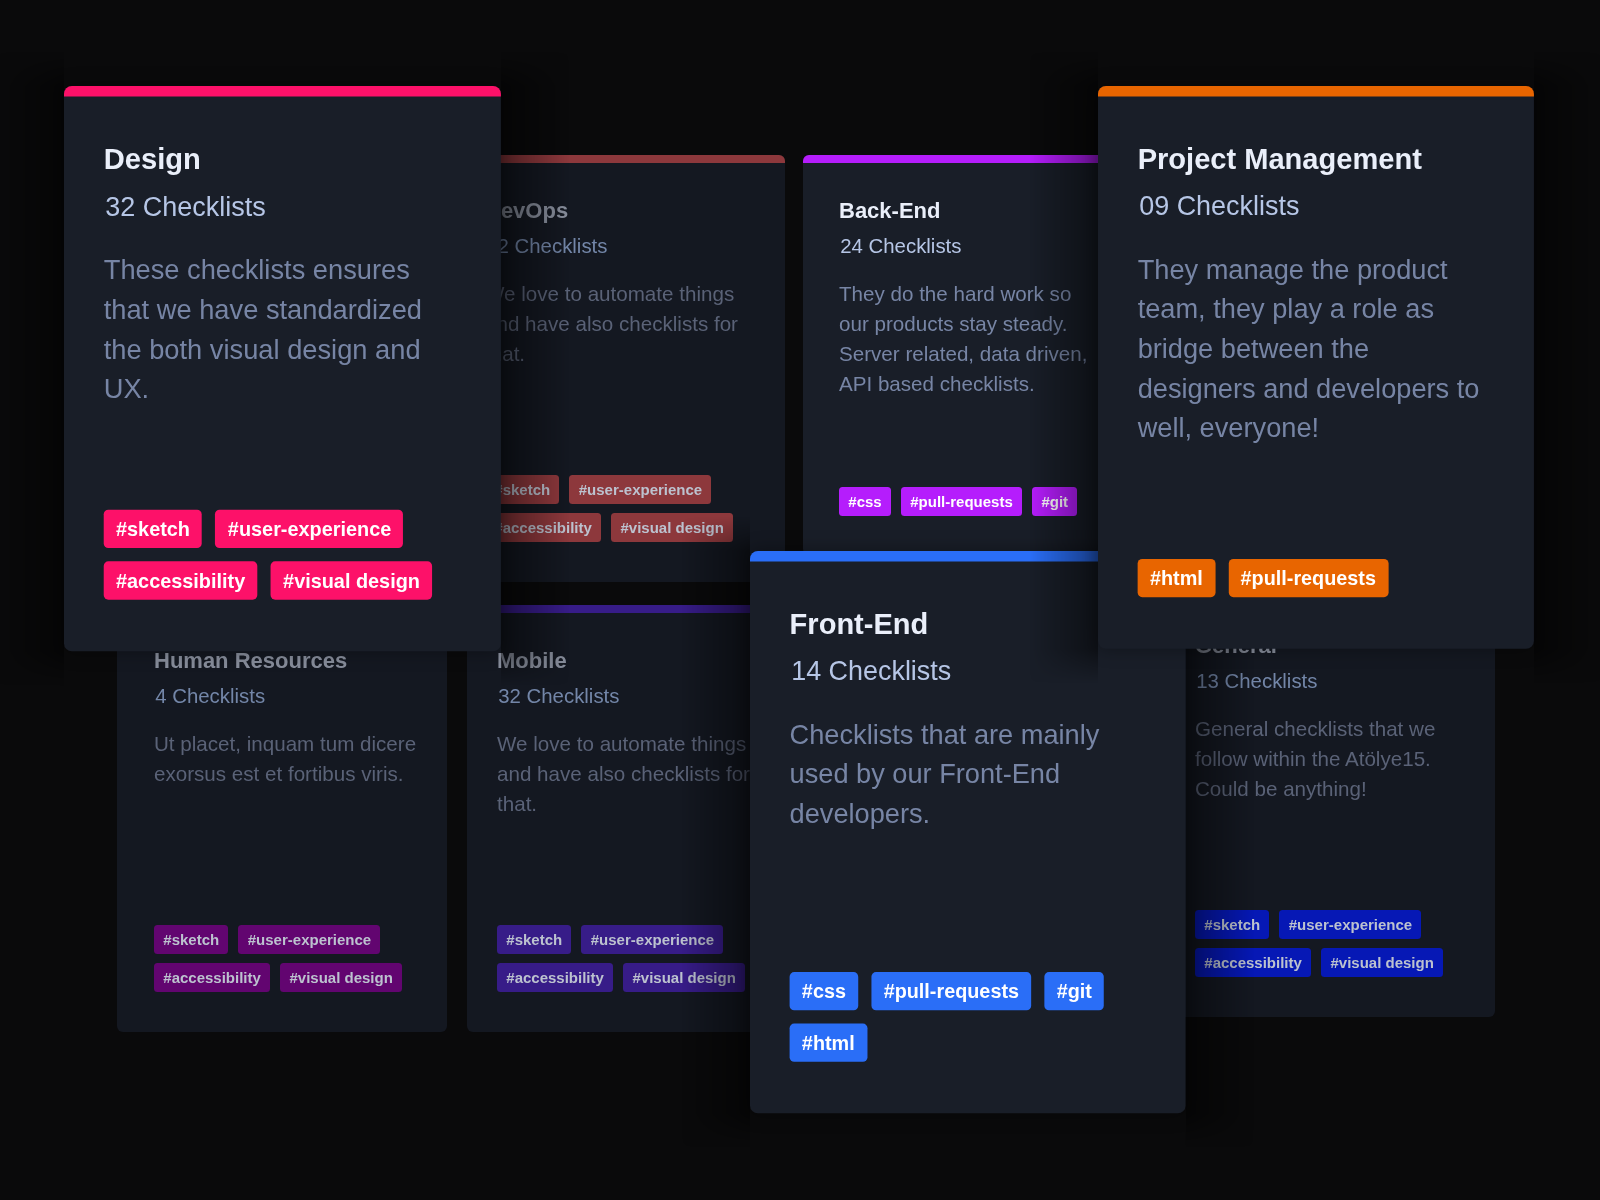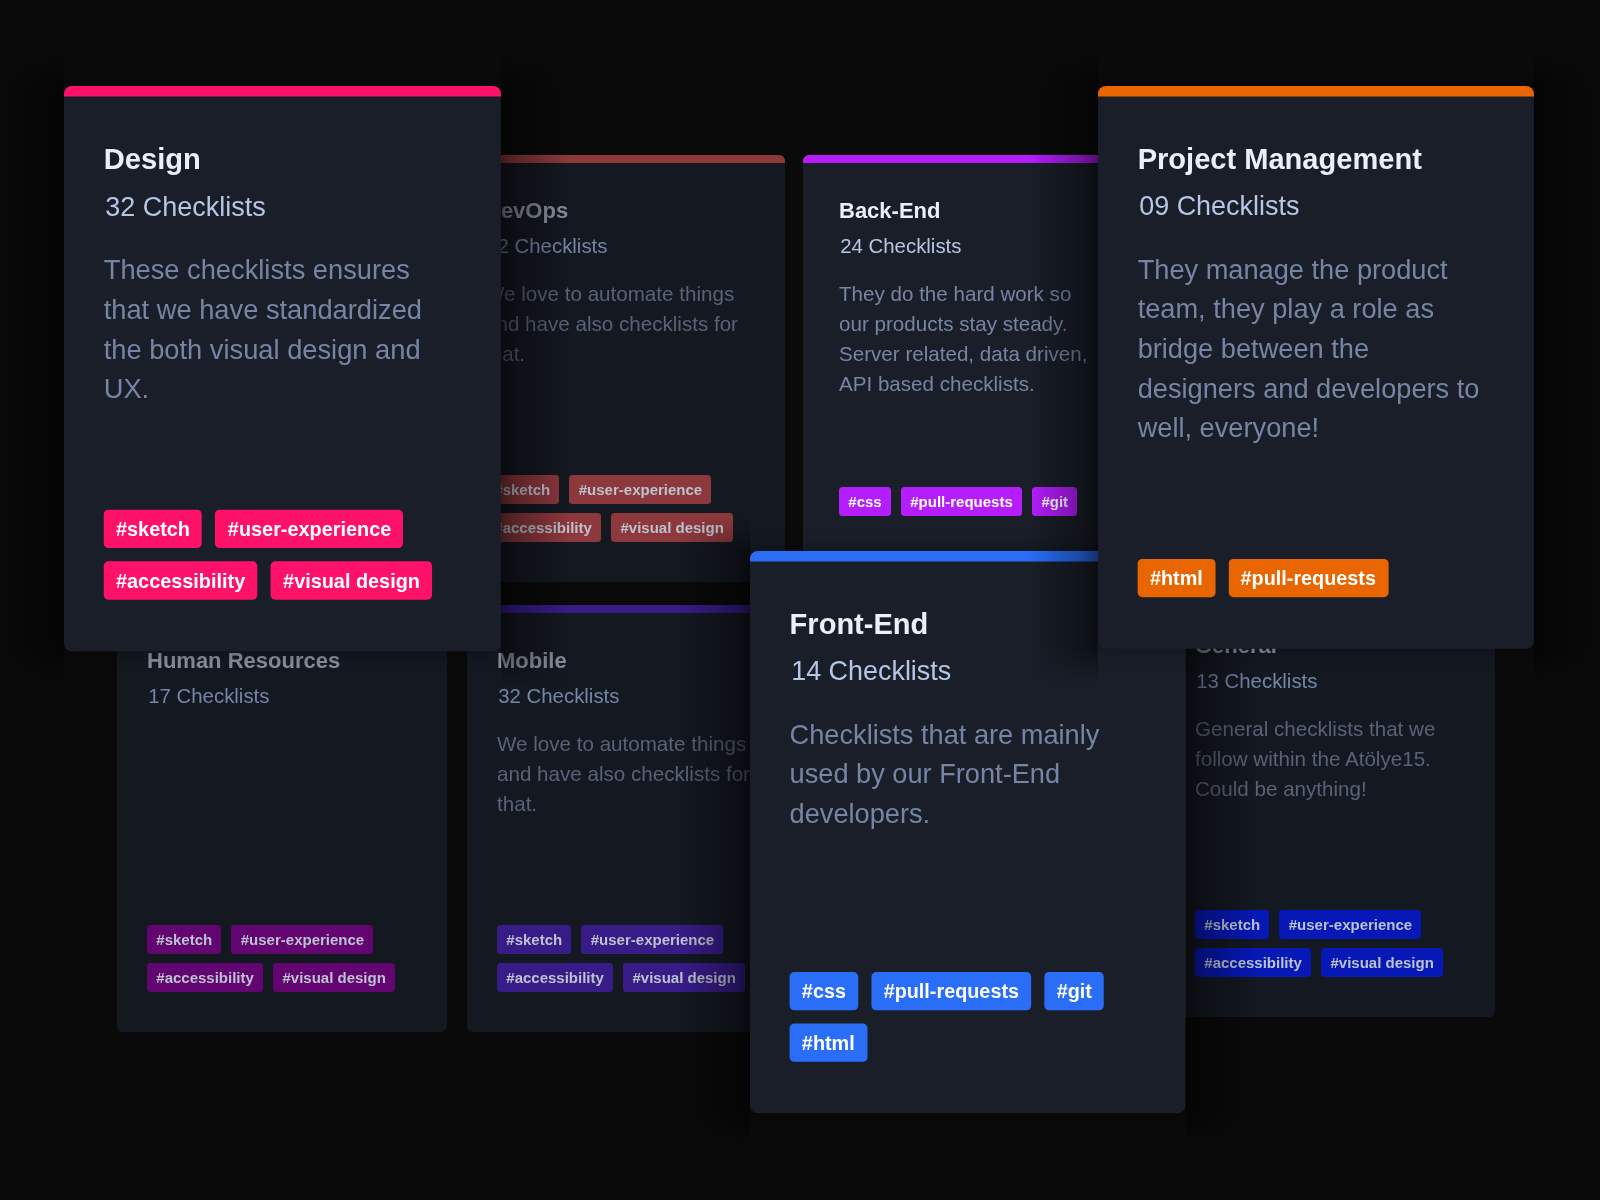--- a/index.html
+++ b/index.html
@@ -61,25 +61,26 @@
     <h3 class="card-title">Back-End</h3>
     <div class="card-count">24 Checklists</div>
     <p class="card-desc">They do the hard work so our products stay steady. Server related, data driven, API based checklists.</p>
     <div class="tags">
       <span class="tag" style="background-color: rgb(181, 29, 252);">#css</span>
       <span class="tag" style="background-color: rgb(181, 29, 252);">#pull-requests</span>
       <span class="tag" style="background-color: rgb(181, 29, 252);">#git</span>
     </div>
   </div>
 </div>
-<div class="card" style="left:117px;top:605px;height:426.6px;z-index:1;transform:scale(1);">
+<div class="card" style="left:117px;top:605px;height:426.6px;z-index:1;transform:scale(1);padding-left:7px;">
   <div class="accent" style="background-color: rgb(98, 5, 112);"></div>
   <div class="body">
     <h3 class="card-title">Human Resources</h3>
-    <div class="card-count">17 Checklists</div>
+    <div class="card-count">4 Checklists</div>
+    <p class="card-desc">Ut placet, inquam tum dicere exorsus est et fortibus viris.</p>
     <div class="tags">
       <span class="tag" style="background-color: rgb(98, 5, 112);">#sketch</span>
       <span class="tag" style="background-color: rgb(98, 5, 112);">#user-experience</span>
       <span class="tag" style="background-color: rgb(98, 5, 112);">#accessibility</span>
       <span class="tag" style="background-color: rgb(98, 5, 112);">#visual design</span>
     </div>
   </div>
 </div>
 <div class="card" style="left:467px;top:605px;height:426.6px;z-index:1;transform:scale(1);">
   <div class="accent" style="background-color: rgb(55, 28, 136);"></div>

